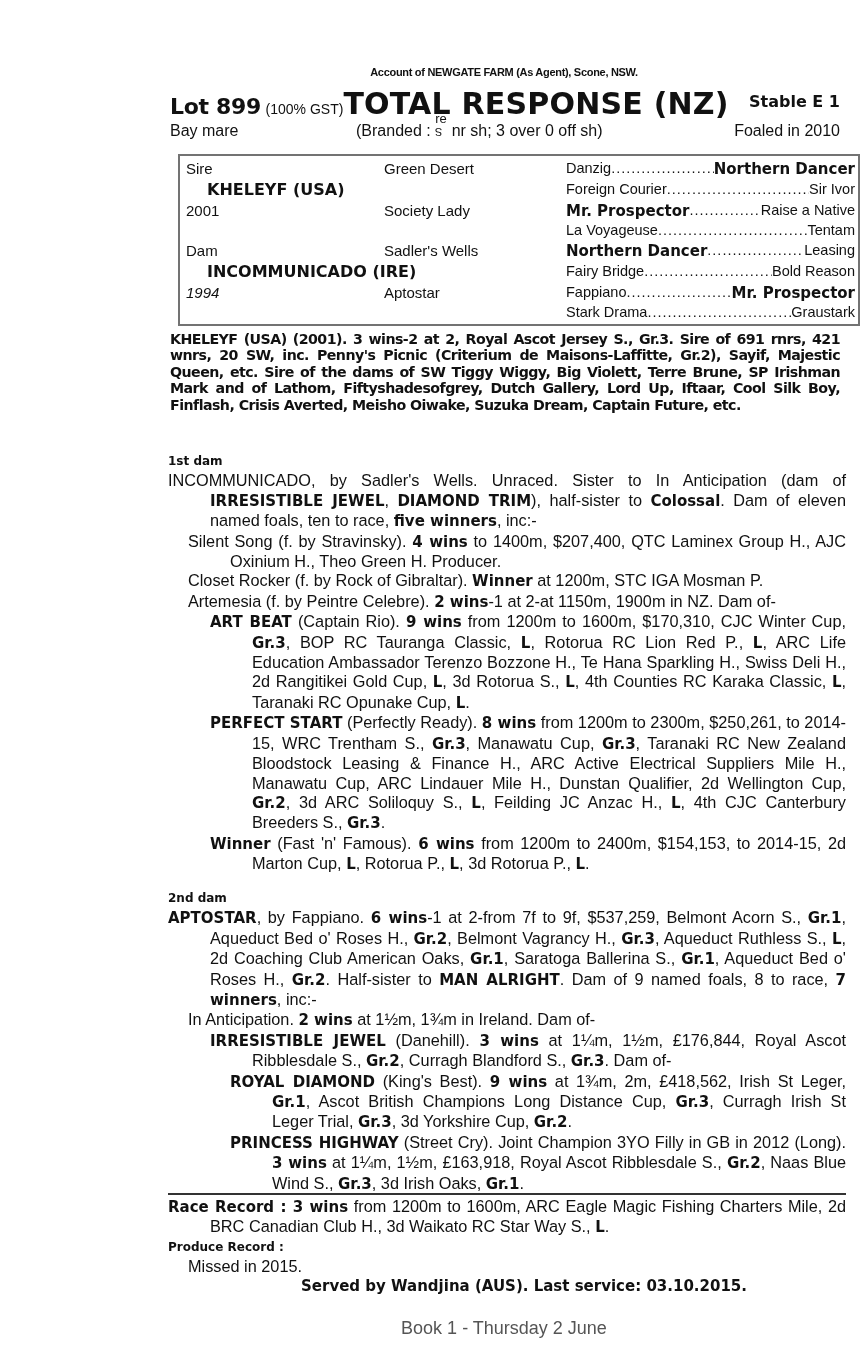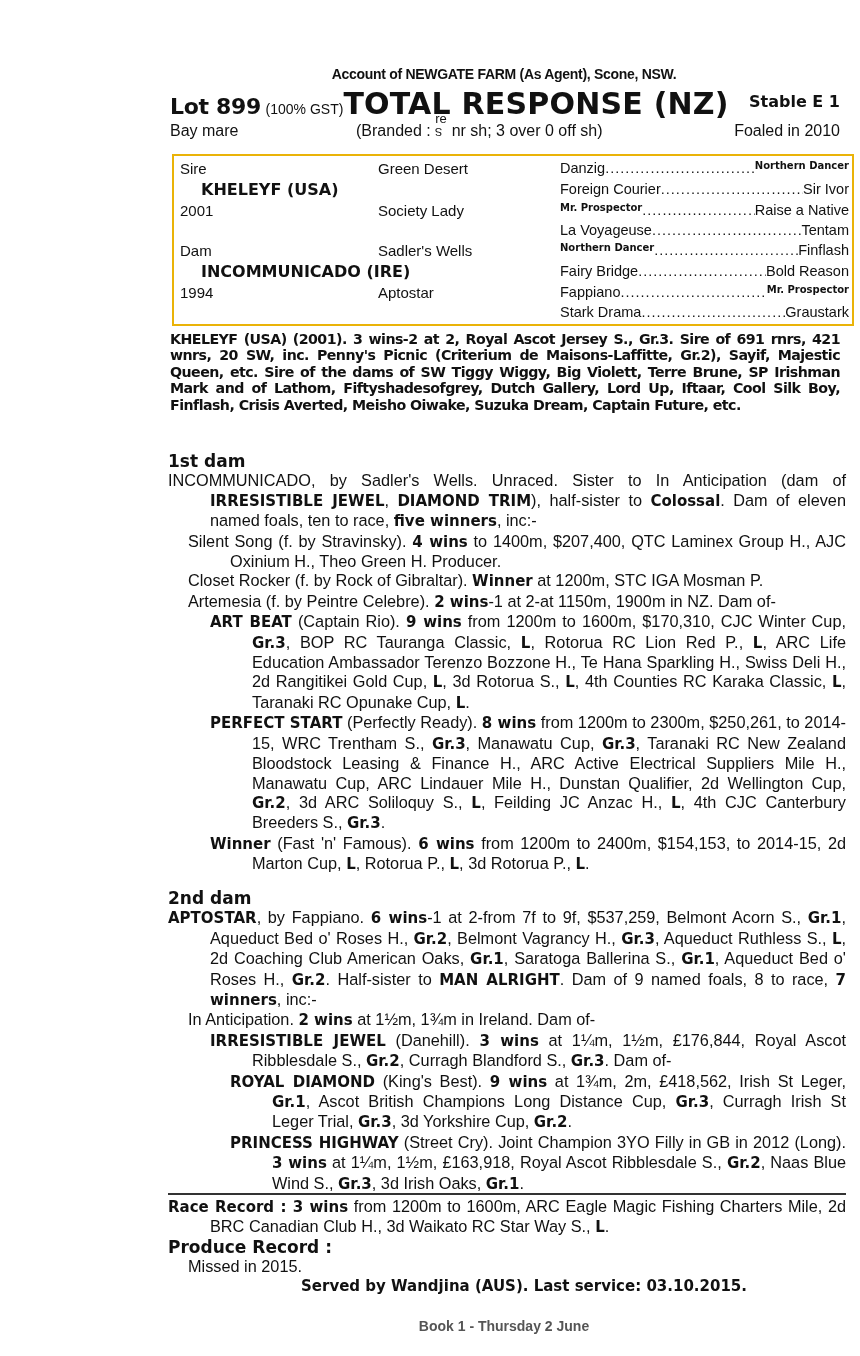--- a/index.html
+++ b/index.html
@@ -1,53 +1,53 @@
 <!DOCTYPE html>
 <html><head>
 <meta charset="utf-8">
 <style>
   html, body { margin:0; padding:0; background:#fff; }
   body { width:860px; height:1356px; position:relative; color:#111; font-family:"Liberation Sans", sans-serif; overflow:hidden; }
   .page { position:absolute; left:162px; top:0; width:684px; }
 
-  .account { position:absolute; top:66px; left:0; width:684px; text-align:center; font-weight:bold; font-size:14px; letter-spacing:-0.3px; }
+  .account { position:absolute; top:66px; left:0; width:684px; text-align:center; font-weight:bold; font-size:11px; letter-spacing:-0.3px; }
   .lotline { position:absolute; top:86px; left:8px; width:676px; height:30px; }
   .lot { font-family:"DejaVu Sans", sans-serif; font-weight:bold; font-size:22px; letter-spacing:-0.3px; }
   .gst { font-size:14px; }
   .horse { font-family:"DejaVu Sans", sans-serif; font-weight:bold; font-size:30px; letter-spacing:0.2px; }
   .stable { position:absolute; right:6px; top:6px; font-family:"DejaVu Sans", sans-serif; font-weight:bold; font-size:16px; }
   .subline { position:absolute; top:122px; left:8px; width:676px; height:24px; font-size:16px; }
   .subline .sex { position:absolute; left:0; }
   .subline .brand { position:absolute; left:186px; }
   .subline .foaled { position:absolute; right:6px; }
   .brandmark { display:inline-block; position:relative; width:12px; height:16px; vertical-align:middle; }
   .brandmark .top { position:absolute; top:-12px; left:0; font-size:13px; line-height:13px; }
   .brandmark .bot { position:absolute; top:2px; left:0; font-size:11px; transform:rotate(180deg); }
 
-  .ped { position:absolute; top:154px; left:10px; width:678px; height:168px; border:2px solid #eab308; box-sizing:content-box; }
+  .ped { position:absolute; top:154px; left:16px; width:678px; height:168px; border:2px solid #737373; box-sizing:content-box; }
   .ped .cell { position:absolute; font-size:15px; white-space:nowrap; }
   .ped .big { font-family:"DejaVu Sans", sans-serif; font-weight:bold; font-size:16px;margin-left:21px; }
   .ped .g3 { position:absolute; left:386px; width:289px; font-size:14.5px; display:flex; white-space:nowrap; overflow:hidden; }
   .ped .g3 .dots { flex:1; overflow:hidden; }
   .ped .g3 .dots::before { content:"..............................................................................................."; letter-spacing:1px; }
-  .ped .g3 .b { font-family:"DejaVu Sans", sans-serif; font-weight:bold; font-size:10px; }
+  .ped .g3 .b { font-family:"DejaVu Sans", sans-serif; font-weight:bold; font-size:15px; }
 
   .sireblurb { position:absolute; top:331px; left:8px; width:670px; font-family:"DejaVu Sans", sans-serif; font-weight:bold; font-size:14.2px; line-height:16.4px; text-align:justify; letter-spacing:-0.55px; }
 
   .body { position:absolute; left:6px; width:678px; font-size:16.3px; line-height:19.4px; }
-  .h { font-family:"DejaVu Sans", sans-serif; font-weight:bold; font-size:17px; }
+  .h { font-family:"DejaVu Sans", sans-serif; font-weight:bold; font-size:12px; }
   .p { text-align:justify; }
   .b { font-family:"DejaVu Sans", sans-serif; font-weight:bold; font-size:15px; }
   .i0 { padding-left:42px; text-indent:-42px; }
   .i1 { padding-left:62px; text-indent:-42px; }
   .i2 { padding-left:84px; text-indent:-42px; }
   .i3 { padding-left:104px; text-indent:-42px; }
   .rule { position:absolute; top:1193px; left:6px; width:678px; border-top:2px solid #333; }
   .served { text-align:center; font-family:"DejaVu Sans", sans-serif; font-weight:bold; font-size:15px; padding-left:34px; }
-  .footer { position:absolute; top:1318px; left:0; width:684px; text-align:center; color:#555; font-weight:bold; font-size:14px; }
+  .footer { position:absolute; top:1318px; left:0; width:684px; text-align:center; color:#555; font-weight:normal; font-size:18px; }
 </style>
 </head>
 <body>
 
 <div class="page">
 
   <div class="account">Account of NEWGATE FARM (As Agent), Scone, NSW.</div>
 
   <div class="lotline">
     <span class="lot">Lot 899</span>
@@ -64,21 +64,21 @@
     </span>
     <span class="foaled">Foaled in 2010</span>
   </div>
 
   <div class="ped">
     <div class="cell" style="left:6px;top:4px;">Sire</div>
     <div class="cell big" style="left:6px;top:24px;">KHELEYF (USA)</div>
     <div class="cell" style="left:6px;top:46px;">2001</div>
     <div class="cell" style="left:6px;top:86px;">Dam</div>
     <div class="cell big" style="left:6px;top:106px;">INCOMMUNICADO (IRE)</div>
-    <div class="cell" style="left:6px;top:128px;">1994</div>
+    <div class="cell" style="left:6px;top:128px;font-style:italic;">1994</div>
 
     <div class="cell" style="left:204px;top:4px;">Green Desert</div>
     <div class="cell" style="left:204px;top:46px;">Society Lady</div>
     <div class="cell" style="left:204px;top:86px;">Sadler's Wells</div>
     <div class="cell" style="left:204px;top:128px;">Aptostar</div>
 
     <div class="g3" style="top:4px;">
         <span>Danzig</span>
         <span class="dots"></span>
         <span class="b">Northern Dancer</span>
@@ -94,21 +94,21 @@
         <span>Raise a Native</span>
       </div>
     <div class="g3" style="top:66px;">
         <span>La Voyageuse</span>
         <span class="dots"></span>
         <span>Tentam</span>
       </div>
     <div class="g3" style="top:86px;">
         <span class="b">Northern Dancer</span>
         <span class="dots"></span>
-        <span>Finflash</span>
+        <span>Leasing</span>
       </div>
     <div class="g3" style="top:107px;">
         <span>Fairy Bridge</span>
         <span class="dots"></span>
         <span>Bold Reason</span>
       </div>
     <div class="g3" style="top:128px;justify-content:space-between;">
         <span>Fappiano</span>
         <span class="dots"></span>
         <span class="b">Mr. Prospector</span>

